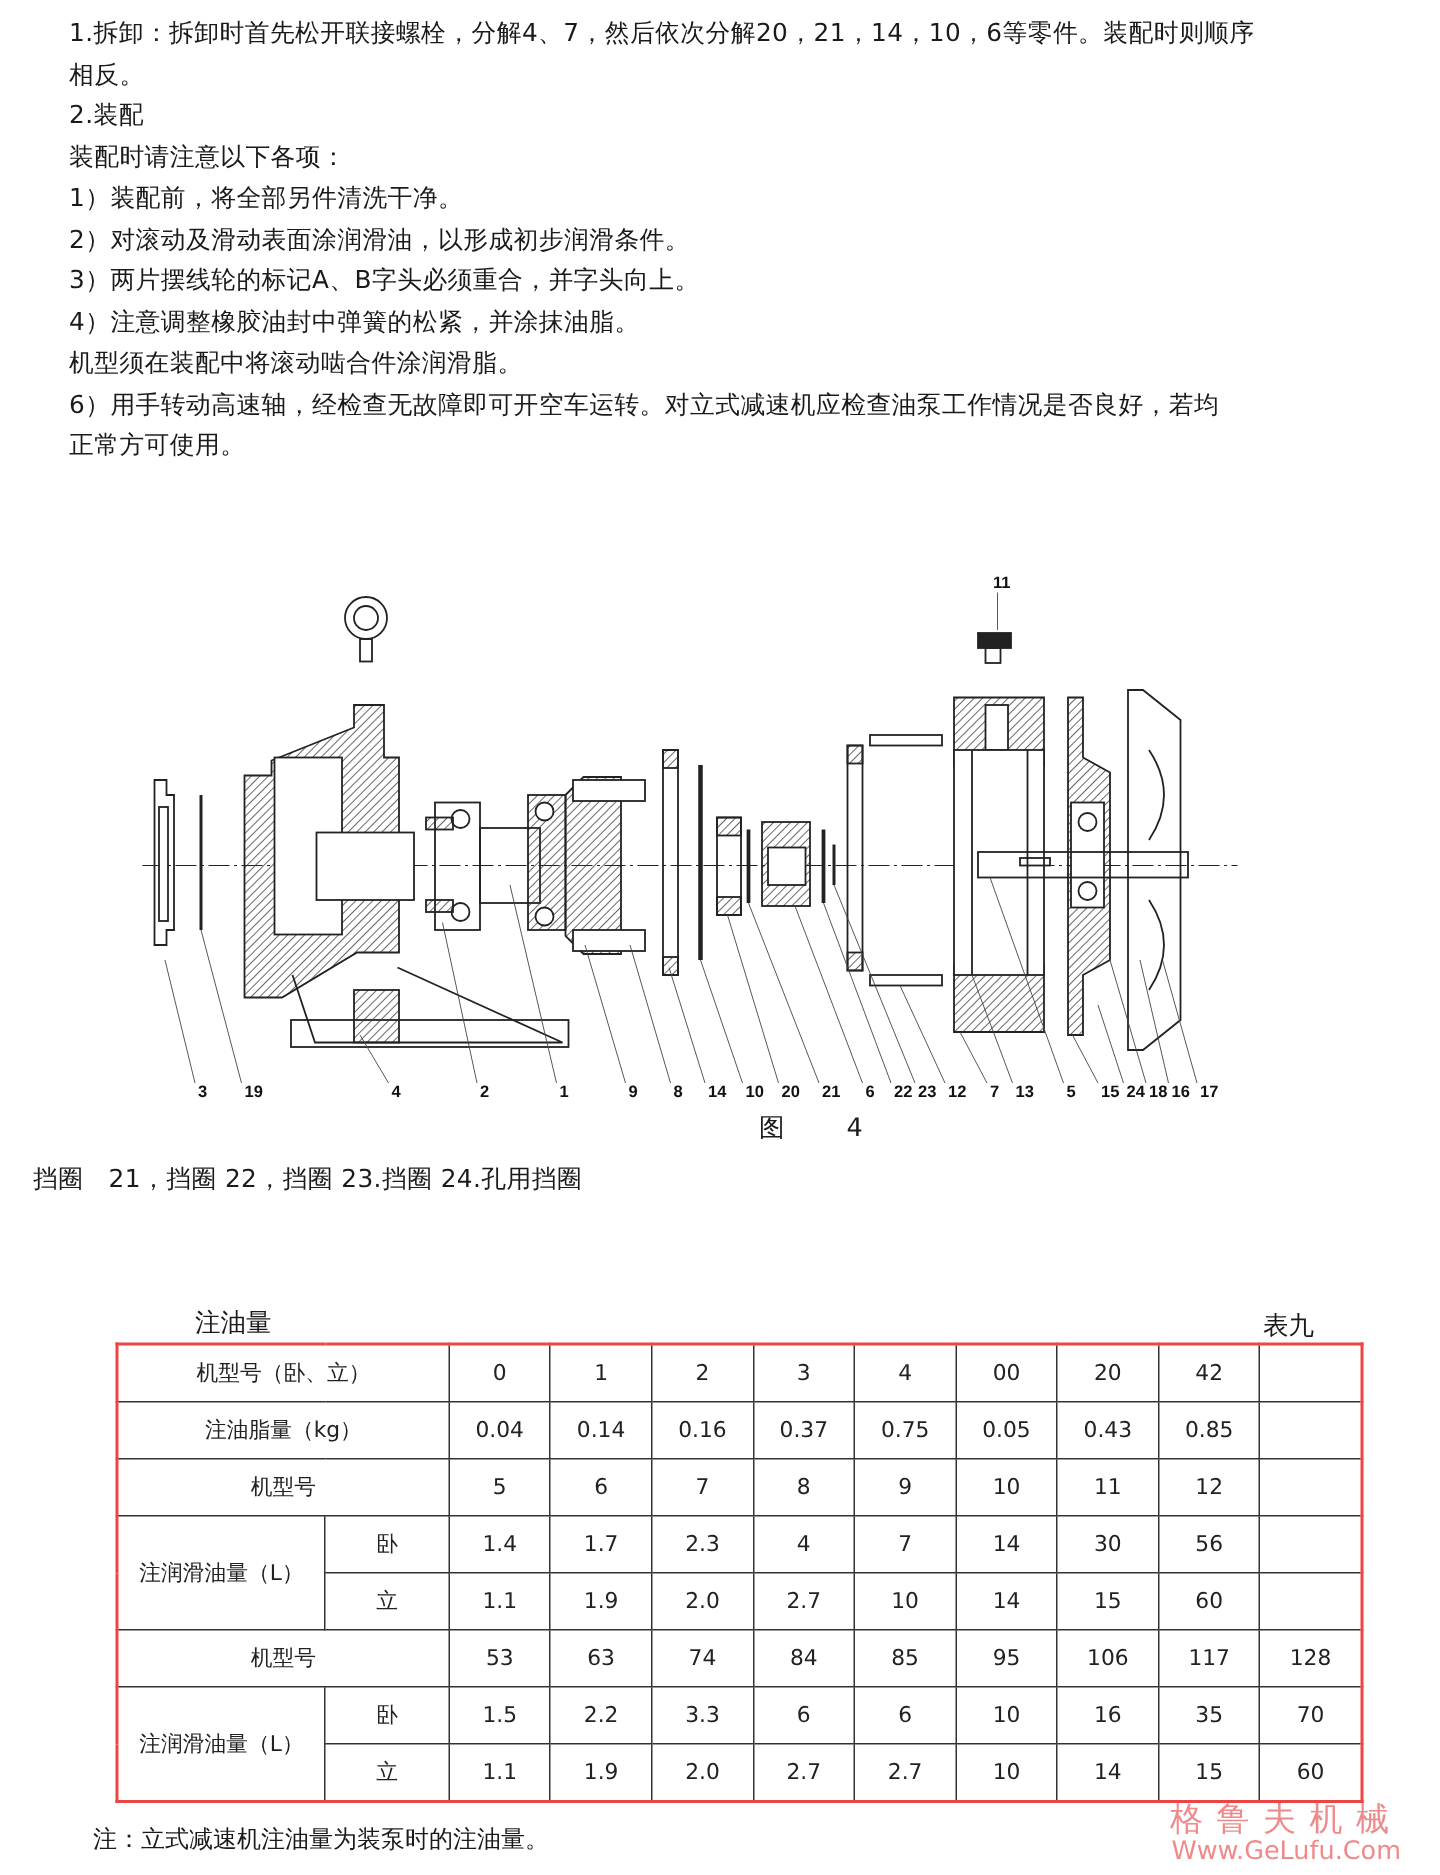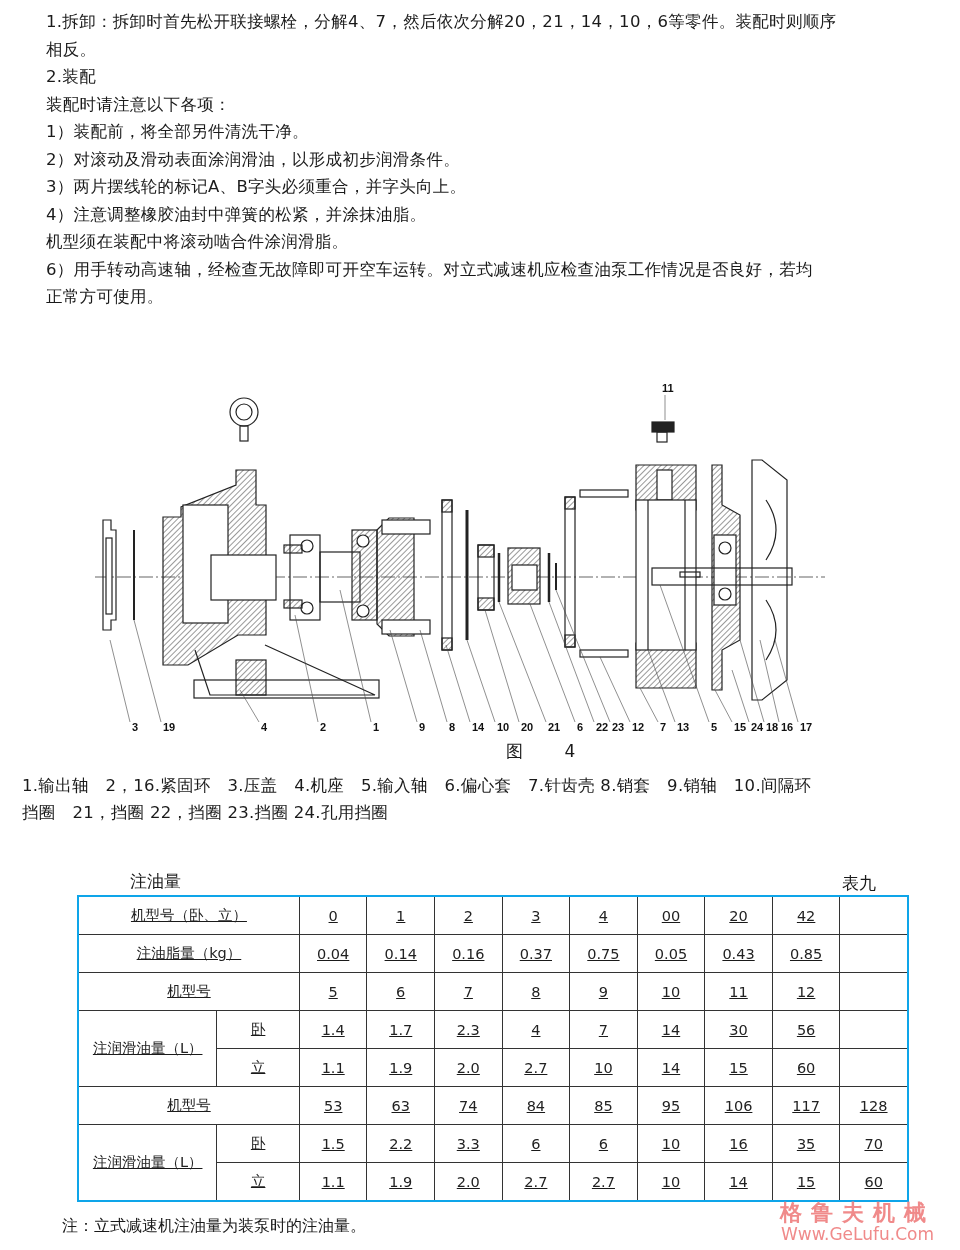--- a/index.html
+++ b/index.html
@@ -7,28 +7,28 @@
   .para{position:absolute;left:22px;width:920px;font-size:16.5px;line-height:27.5px;letter-spacing:0.3px;}
   .para div{white-space:nowrap;}
   #diagram{position:absolute;left:90px;top:380px;width:740px;height:390px;}
   #fig-caption{position:absolute;left:506px;top:740px;font-size:17px;letter-spacing:18px;}
   .legend{position:absolute;left:22px;top:773px;width:930px;font-size:16.5px;line-height:26.5px;letter-spacing:0.3px;}
   .legend div{white-space:nowrap;}
   #table-title{position:absolute;left:104px;top:870px;font-size:17px;margin-left:26px;}
   #table-no{position:absolute;left:842px;top:872px;font-size:17px;}
   table{position:absolute;left:77px;top:895px;border-collapse:collapse;width:832px;font-size:14.5px;font-family:"DejaVu Sans",sans-serif;}
   td{border:1px solid #333;text-align:center;height:37px;padding:0;color:#222;}
-  table{border:2px solid #0ea5e9;text-decoration:underline;}
+  table{border:2px solid #ef4444;}
   td.lbl{width:222px;}
   td.lbl2{width:138px;}
   td.sub{width:82px;}
   td.num{width:67px;}
   #note{position:absolute;left:62px;top:1216px;font-size:16px;}
   #watermark{position:absolute;left:780px;top:1198px;color:#f08a8a;text-align:center;font-family:"DejaVu Serif",serif;}
-  #watermark .cn{font-size:22px;letter-spacing:9px;font-weight:bold;}
+  #watermark .cn{font-size:22px;letter-spacing:9px;font-weight:normal;}
   #watermark .url{font-size:17px;margin-top:-4px;font-family:"DejaVu Sans",sans-serif;}
   .callout{font-family:"Liberation Sans",sans-serif;font-weight:bold;font-size:11px;}
 </style>
 </head>
 <body>
 
 <div class="para" style="top:8px;margin-left:24px;">
   <div>1.拆卸：拆卸时首先松开联接螺栓，分解4、7，然后依次分解20，21，14，10，6等零件。装配时则顺序</div>
   <div>相反。</div>
   <div>2.装配</div>
@@ -178,21 +178,20 @@
       <line x1="749" y1="722" x2="732" y2="670"></line>
     <line x1="764" y1="722" x2="740" y2="640"></line>
       <line x1="779" y1="722" x2="760" y2="640"></line>
     <line x1="798" y1="722" x2="775" y2="640"></line>
       <line x1="665" y1="395" x2="665" y2="420"></line>
   </g>
 </svg>
 <div id="fig-caption">图 4</div>
 
 <div class="legend">
-  <div>1.输出轴　2，16.紧固环　3.压盖　4.机座　5.输入轴　6.偏心套　7.针齿壳 8.销套　9.销轴　10.间隔环</div>
   <div>挡圈　21，挡圈 22，挡圈 23.挡圈 24.孔用挡圈</div>
 </div>
 
 <div id="table-title">注油量</div>
 <div id="table-no">表九</div>
 
 <table>
   <tbody>
       <tr>
     <td class="lbl" colspan="2">机型号（卧、立）</td>

